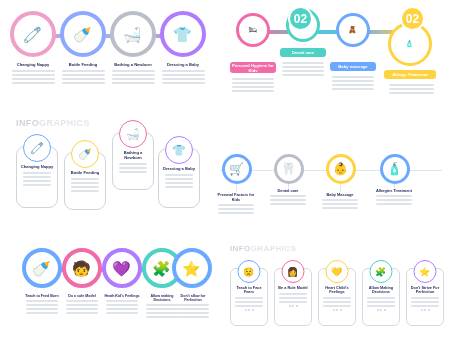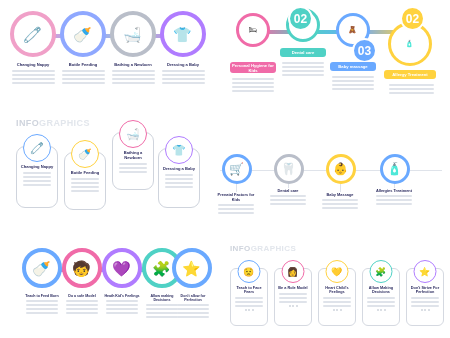--- a/index.html
+++ b/index.html
@@ -151,23 +151,20 @@
           <span></span>
           <span></span>
           <span></span>
           <span></span>
         </div>
     </div>
 
     <div class="numcircle" style="left:108px;top:9px;border-color:#6aa9ff;">
         <span>🧸</span>
       </div>
-    <div class="numbadge" style="left:124px;top:34px;background:#6aa9ff;">
-        <span>03</span>
-      </div>
     <div class="pill" style="left:102px;top:58px;width:46px;height:9px;background:#6aa9ff;">
         <span>Baby massage</span>
       </div>
     <div class="p2txt" style="left:102px;top:70px;">
       <div class="lorem">
           <span></span>
           <span></span>
           <span></span>
           <span></span>
         </div>

